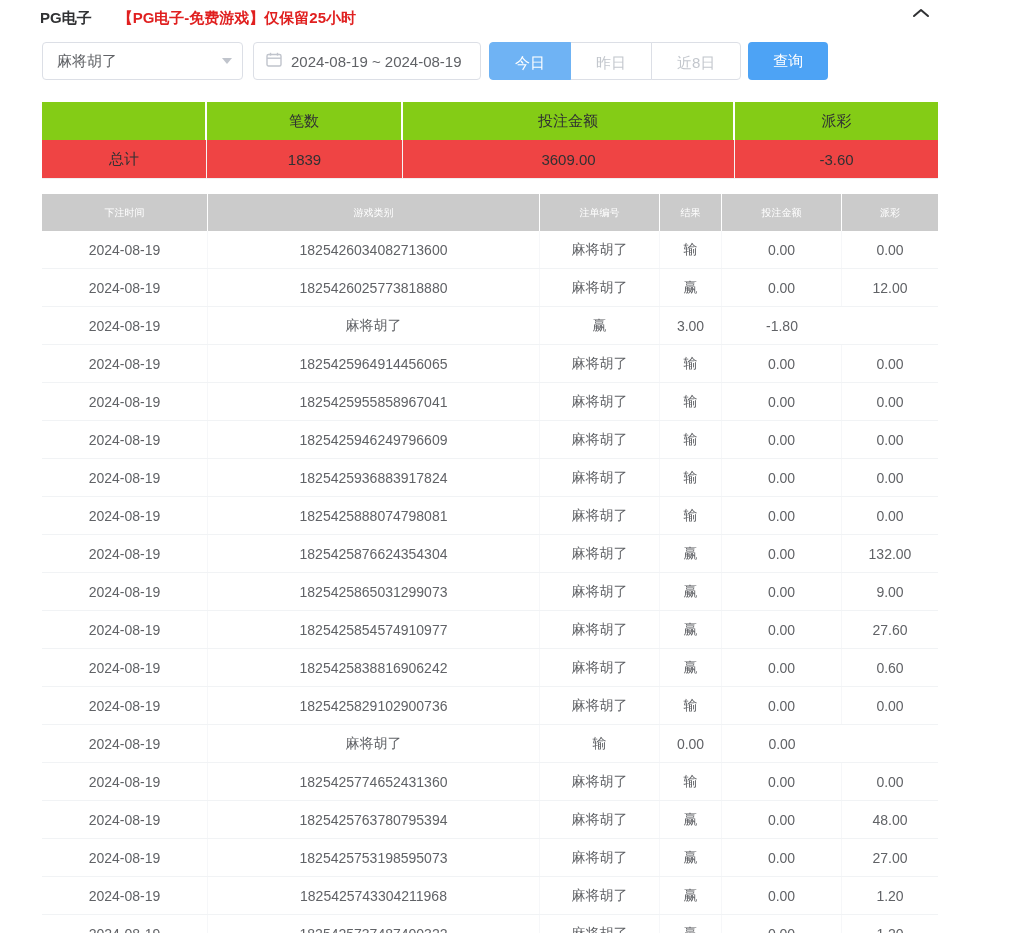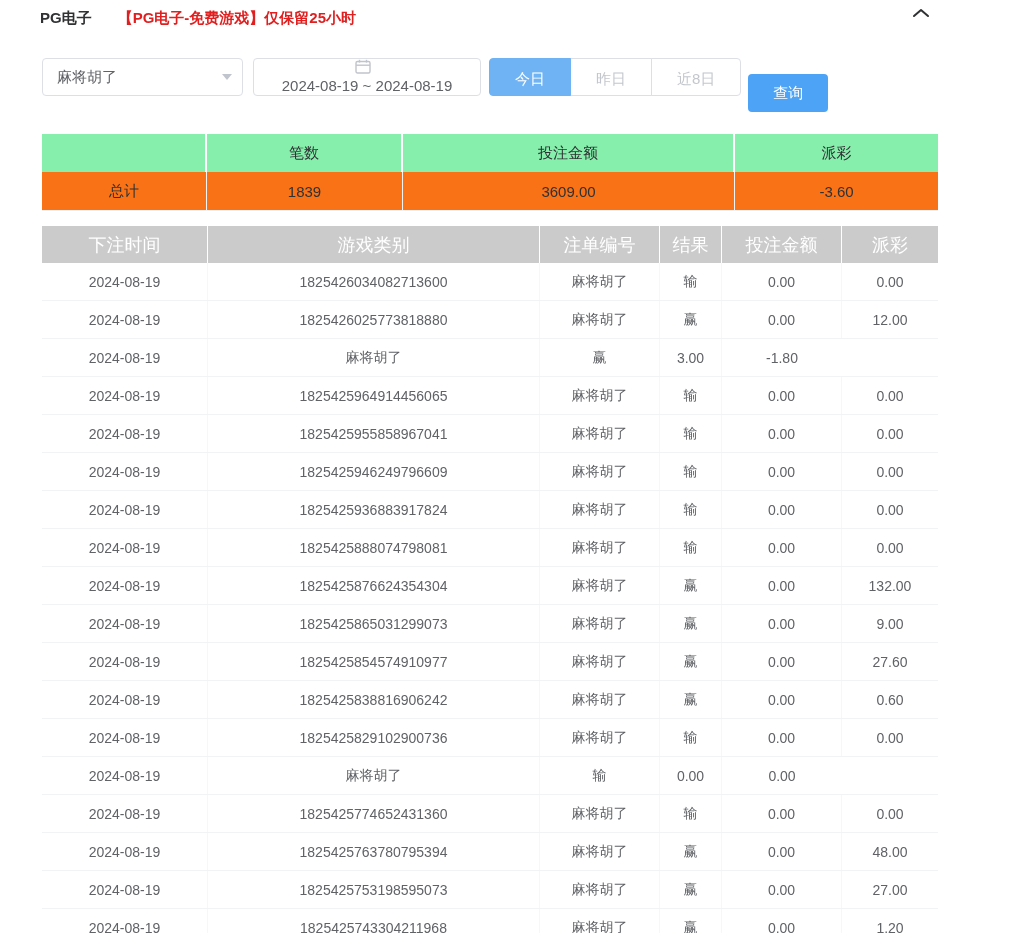--- a/index.html
+++ b/index.html
@@ -17,52 +17,52 @@
   .collapse { position:absolute; right:84px; top:1px; width:28px; height:26px;
     display:flex; align-items:center; justify-content:center; background:none; border:none; cursor:pointer; }
 
   
   .filters { display:flex; align-items:center; margin:12px 0 0 42px; }
   .control { height:38px; border:1px solid #dcdfe6; border-radius:4px; background:#fff;
     display:flex; align-items:center; font-size:15px; color:#606266; }
   .select { width:201px; padding:0 10px 0 14px; justify-content:space-between; margin-right:10px; cursor:pointer; }
   .caret  { width:0; height:0; border-left:5px solid transparent; border-right:5px solid transparent;
     border-top:6px solid #c0c4cc; }
-  .datepicker { width:228px; padding:0 12px; margin-right:8px; cursor:pointer;flex-direction:column; }
+  .datepicker { width:228px; padding:0 12px; margin-right:8px; cursor:pointer; }
   .datepicker svg { margin-right:9px; flex:none; }
   .btn-group { display:flex; }
   .qbtn { height:38px; padding:11px 25px; border:1px solid #dcdfe6; background:#fff; color:#c3c7cd;
     font-size:15px; cursor:pointer; margin-left:-1px;
     font-family:"Liberation Sans","DejaVu Sans",sans-serif; }
   .qbtn:first-child { margin-left:0; border-radius:4px 0 0 4px; }
   .qbtn:last-child  { border-radius:0 4px 4px 0; }
   .qbtn.active { background:var(--accent_light,#6fb3f4); border-color:var(--accent_light,#6fb3f4);
     color:#fff; position:relative; z-index:1; }
   .search-btn { height:38px; margin-left:7px; padding:0 25px; background:var(--accent,#4da3f5);
     color:#fff; border:none; border-radius:4px; font-size:15px; cursor:pointer;
-    font-family:Liberation Sans, sans-serif;margin-top:32px; }
+    font-family:Liberation Sans, sans-serif; }
 
   
   .summary { margin:22px 0 0 42px; width:896px; }
-  .summary .hrow { display:grid; grid-template-columns:165px 196px 332px 1fr; height:38px; background:#86efac; }
+  .summary .hrow { display:grid; grid-template-columns:165px 196px 332px 1fr; height:38px; background:#84cc16; }
   .summary .hrow .th { display:flex; align-items:center; justify-content:center;
     border-right:2px solid #fff; color:#303133; font-size:15px; }
   .summary .hrow .th:last-child { border-right:none; }
   .summary .drow { display:grid; grid-template-columns:165px 196px 332px 1fr; height:39px;
-    background:#f97316; border-bottom:1px solid #f0f0f0; font-size:15px; }
+    background:#ef4444; border-bottom:1px solid #f0f0f0; font-size:15px; }
   .summary .drow .td { display:flex; align-items:center; justify-content:center;
     border-right:1px solid #f5f5f5; color:#303133; }
   .summary .drow .td:last-child { border-right:none; }
 
   
   .bet-table { margin:15px 0 0 42px; width:896px; }
   .bet-table .hrow { display:grid; grid-template-columns:166px 332px 120px 62px 120px 1fr;
     height:37px; background:#cbcbcb; }
   .bet-table .hrow .th { display:flex; align-items:center; justify-content:center;
-    color:#fff; font-size:18px; border-right:1px solid #fff; }
+    color:#fff; font-size:10px; border-right:1px solid #fff; }
   .bet-table .hrow .th:last-child { border-right:none; }
   .tr { display:grid; grid-template-columns:166px 332px 120px 62px 120px 1fr; height:38px;
     background:#fff; border-bottom:1px solid #f1f3f5; }
   .tr .td { display:flex; align-items:center; justify-content:center;
     border-right:1px solid #f6f7f9; color:#606266; }
   .tr .td:last-child { border-right:none; }
   .c-id { color:#909399; }
   .neg { color:var(--negative,#f25555); }
 </style>
 </head>

